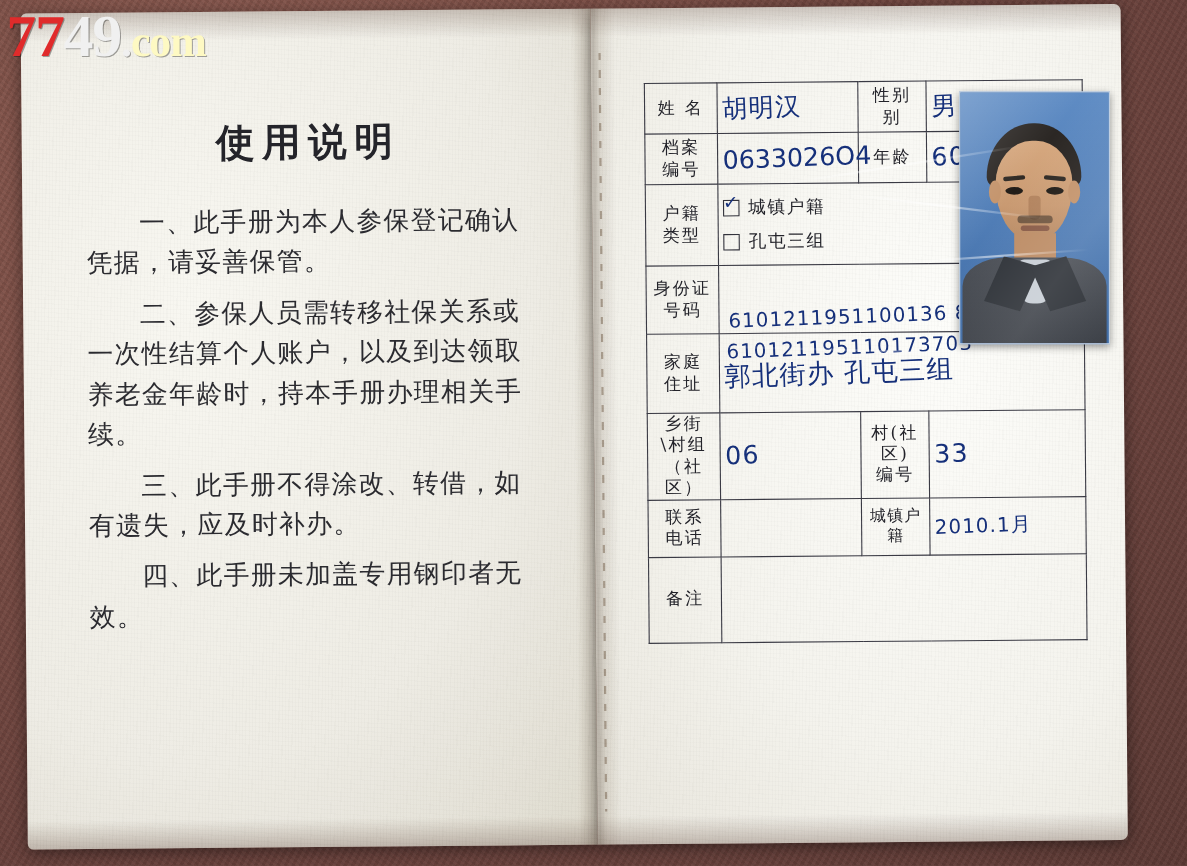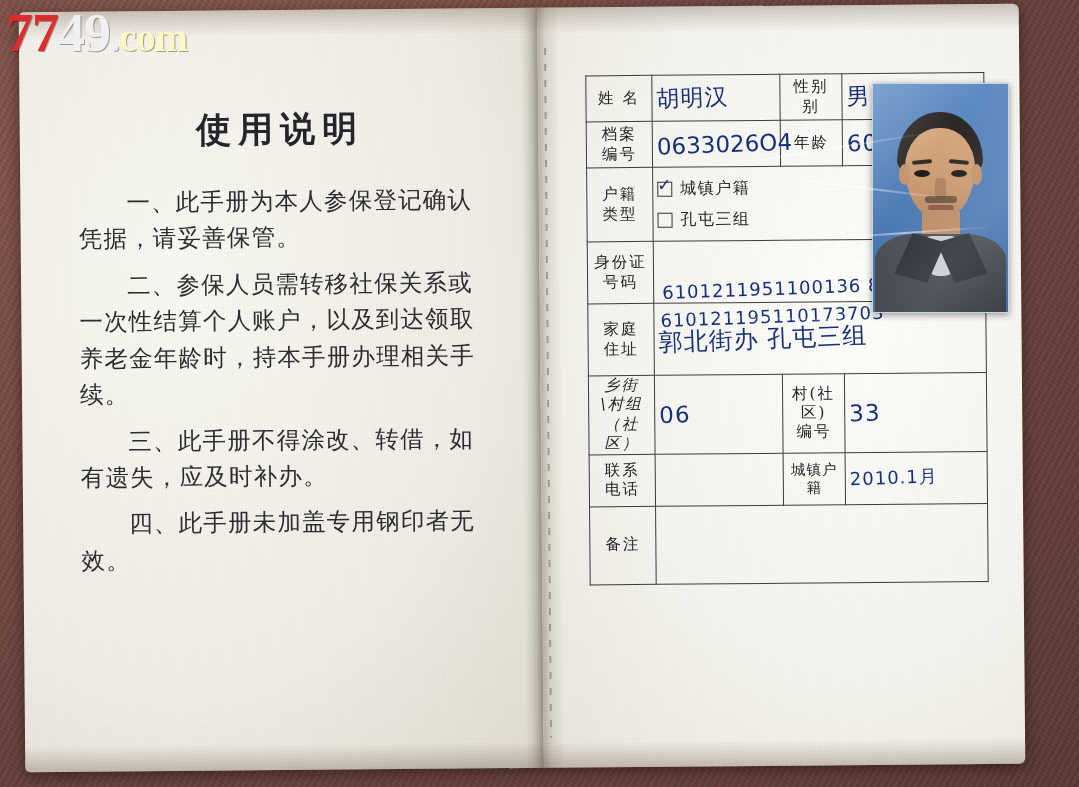--- a/index.html
+++ b/index.html
@@ -169,21 +169,21 @@
     color: #23232a;
   }
   .lbl {
     text-align: center;
     font-size: 15.5px;
     line-height: 1.25;
     letter-spacing: 2px;
     white-space: pre-line;
     width: 64px;
   }
-  .lbl-wide { width: 76px; font-style: italic; }
+  .lbl-wide { width: 76px; }
   
   .hand {
     font-family: "DejaVu Sans", sans-serif;
     color: #16307a;
     font-size: 23px;
     transform: rotate(-1.6deg);
     display: inline-block;
     letter-spacing: 1px;
   }
   .hand.small { font-size: 18px; }

